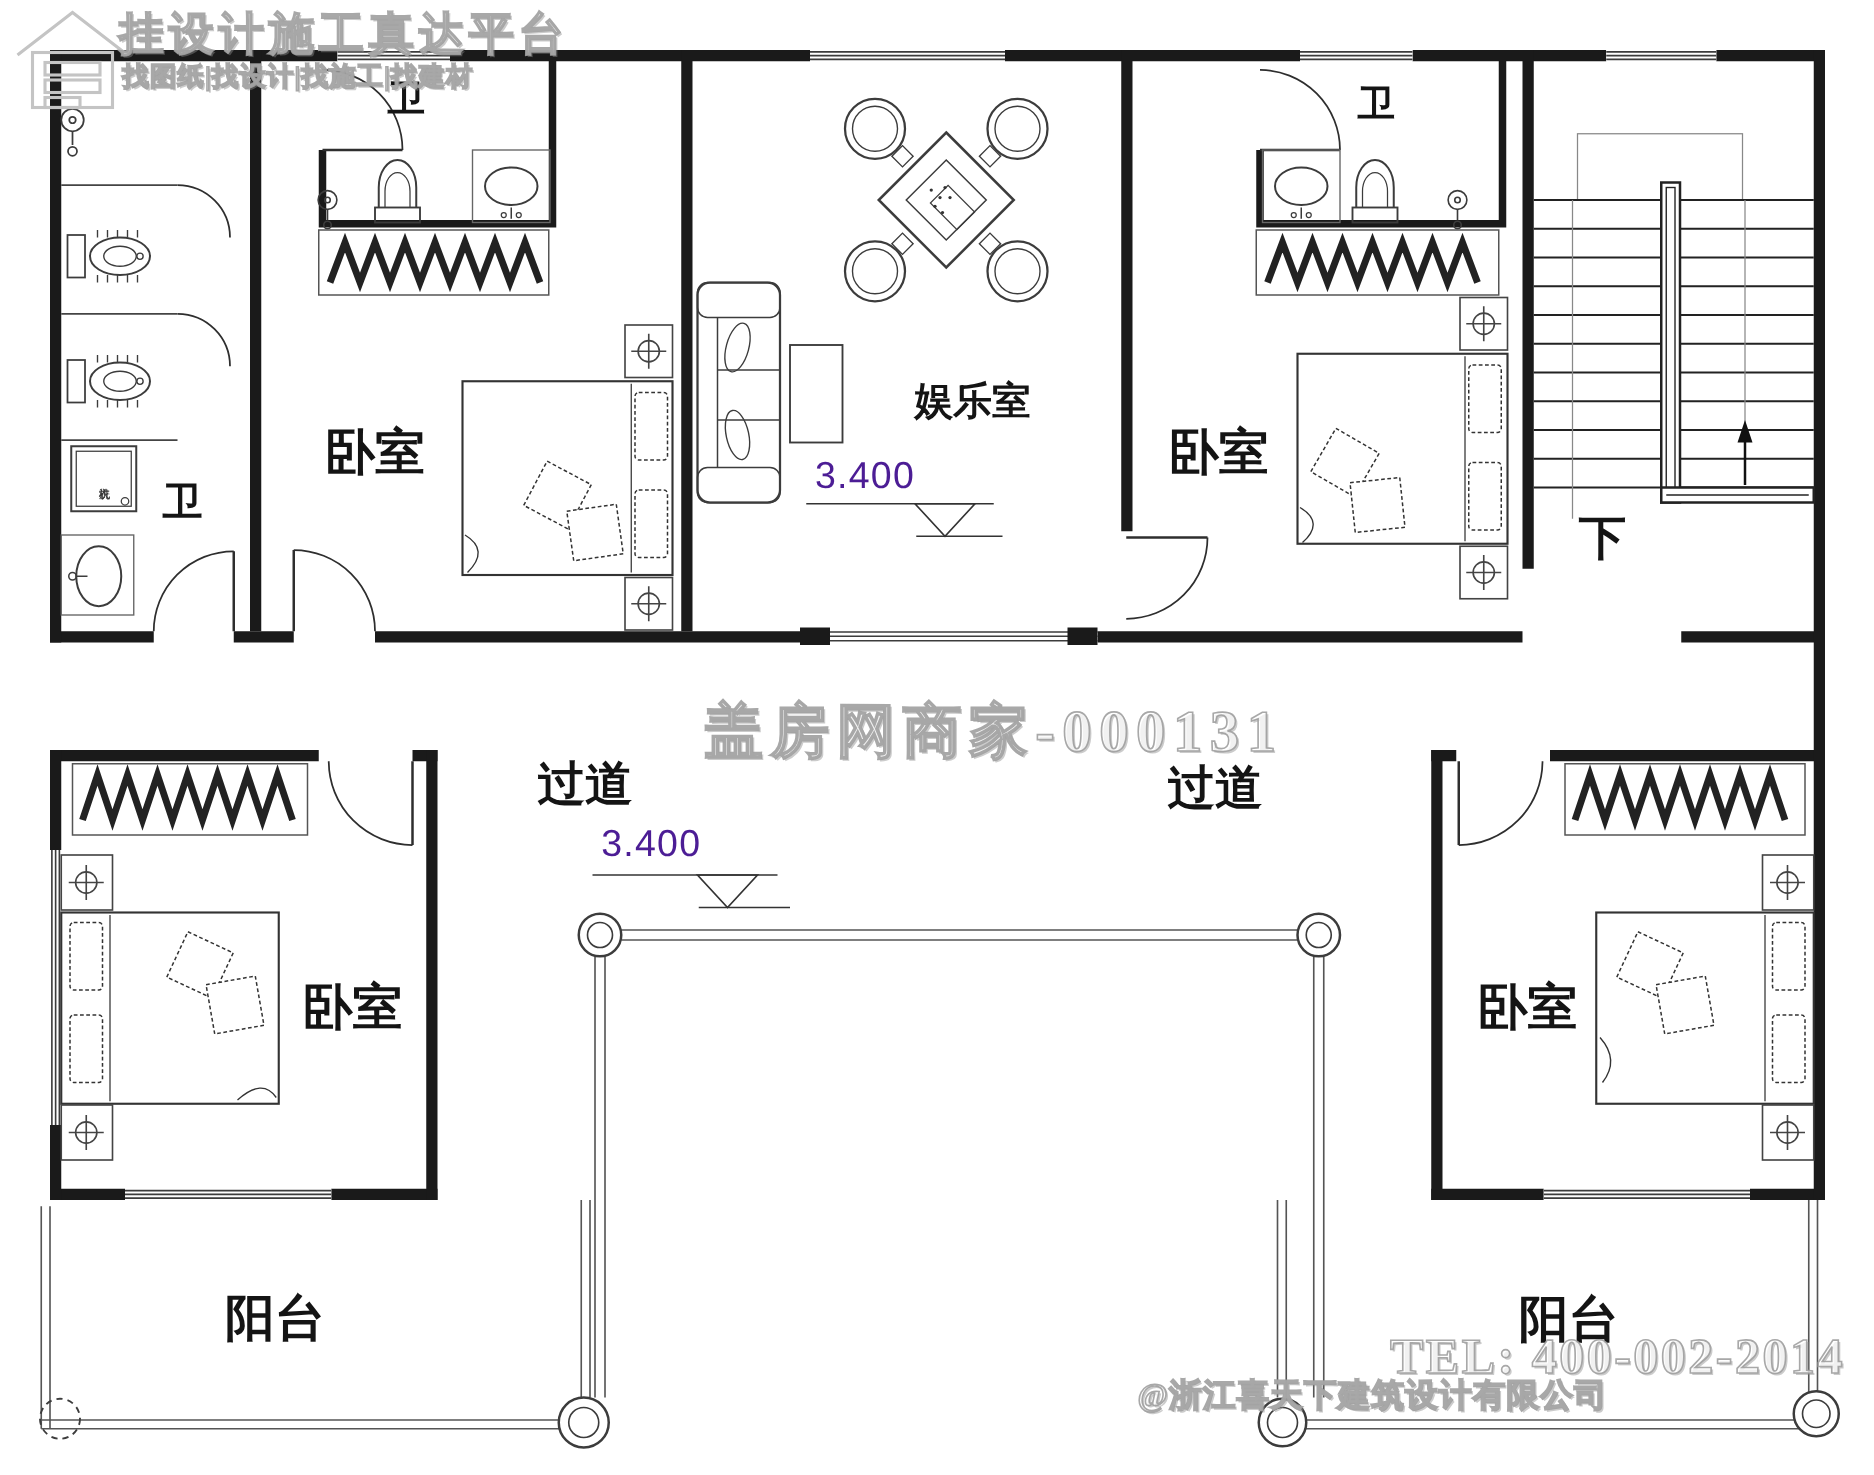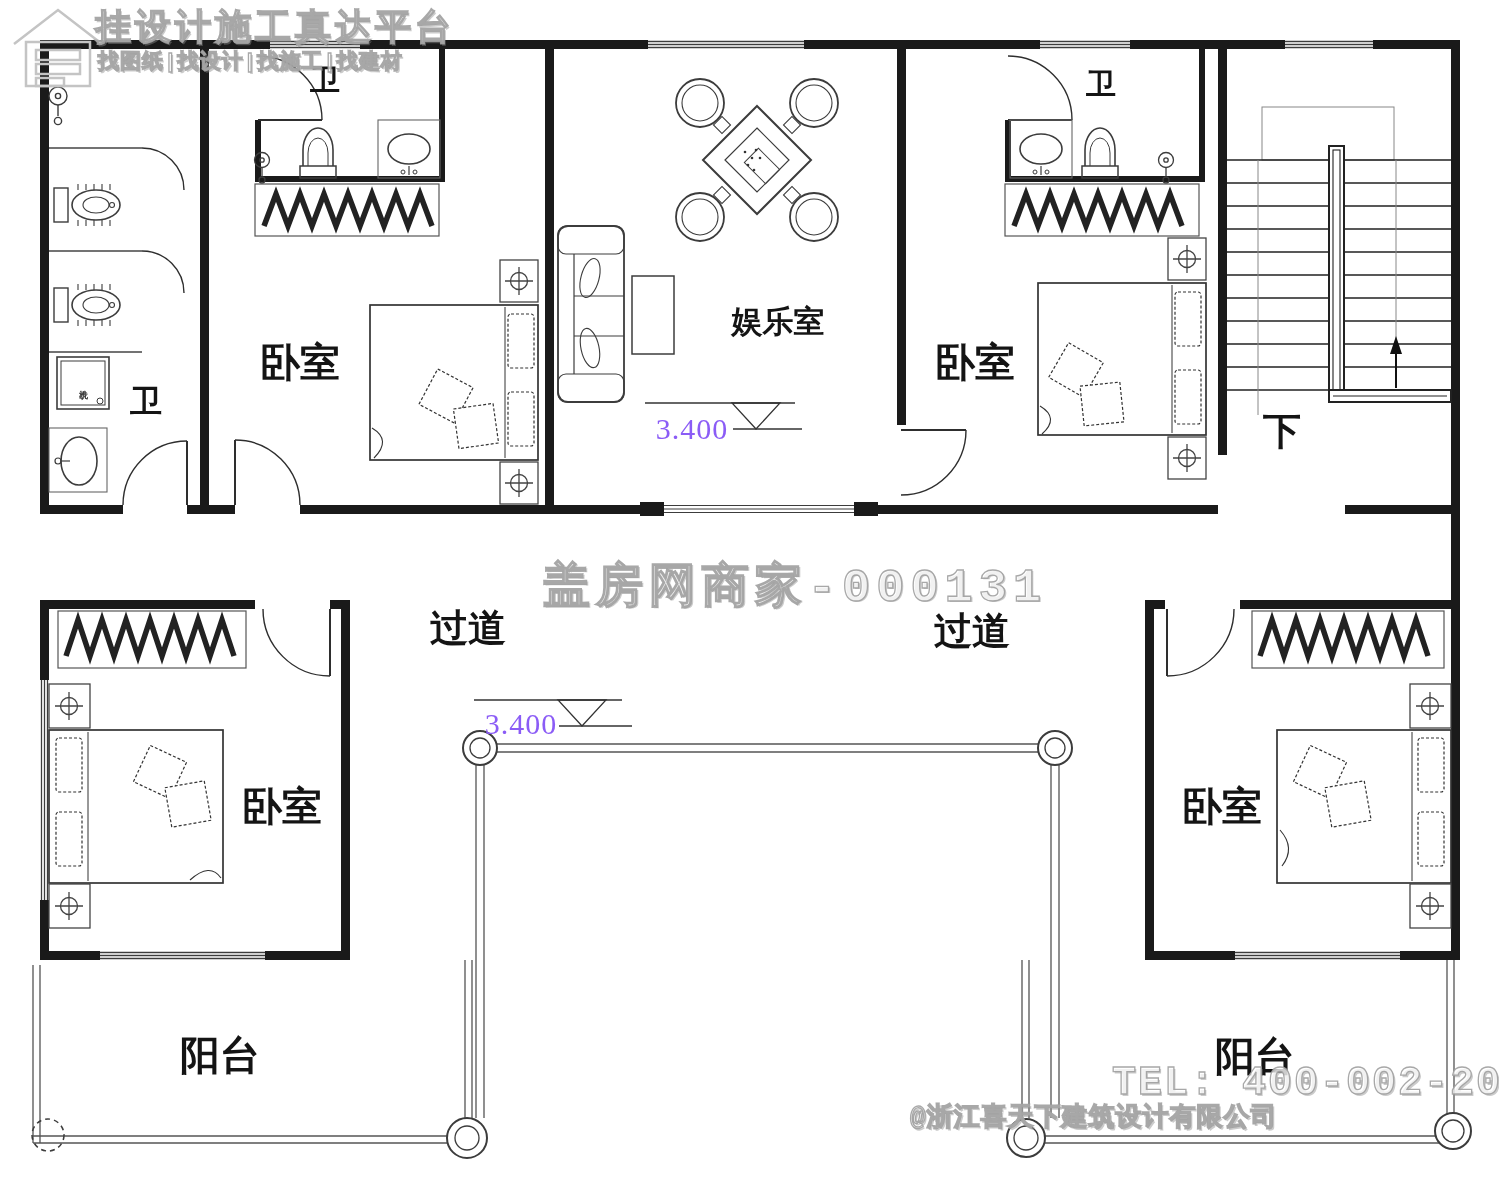--- a/index.html
+++ b/index.html
@@ -6,29 +6,29 @@
   .plan {
     position:relative; width:1499px; height:1180px; background:#ffffff;
     overflow:hidden; font-family:"Liberation Sans", sans-serif;
   }
   .plan svg { position:absolute; left:0; top:0; }
   .lbl {
     position:absolute; transform:translate(-50%,-50%);
     color:#141414; font-weight:600; white-space:nowrap; line-height:1;
     font-family:"Liberation Sans", sans-serif;
   }
-  .lvl { font-weight:400; color:#8b5cf6; letter-spacing:1px;
-         font-family:Liberation Serif, serif;margin-top:48px; }
+  .lvl { font-weight:400; color:#4c1d95; letter-spacing:1px;
+         font-family:Liberation Sans, sans-serif; }
   .tiny-vert { writing-mode:vertical-rl; font-weight:400; color:#333; transform:translate(-50%,-50%); }
   .wm {
     position:absolute; white-space:nowrap; font-weight:700;
     color:rgba(255,255,255,0.72);
     -webkit-text-stroke:1.3px rgba(158,158,158,0.9);
     text-shadow:1.6px 1.6px 0 rgba(140,140,140,0.45);
-    font-family:Liberation Mono, monospace;
+    font-family:Liberation Serif, serif;
   }
   .wm-center { transform:translate(-50%,-50%);margin-left:48px; }
 </style>
 </head>
 <body>
 
 <div class="plan">
 
 <svg width="1499" height="1180" viewBox="0 0 1499 1180">
 

